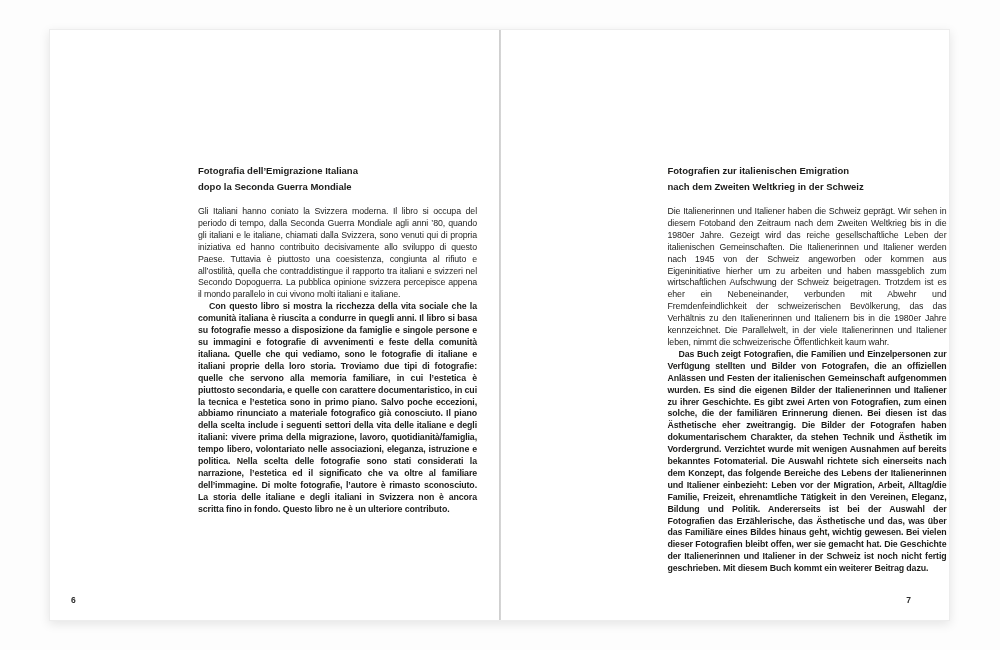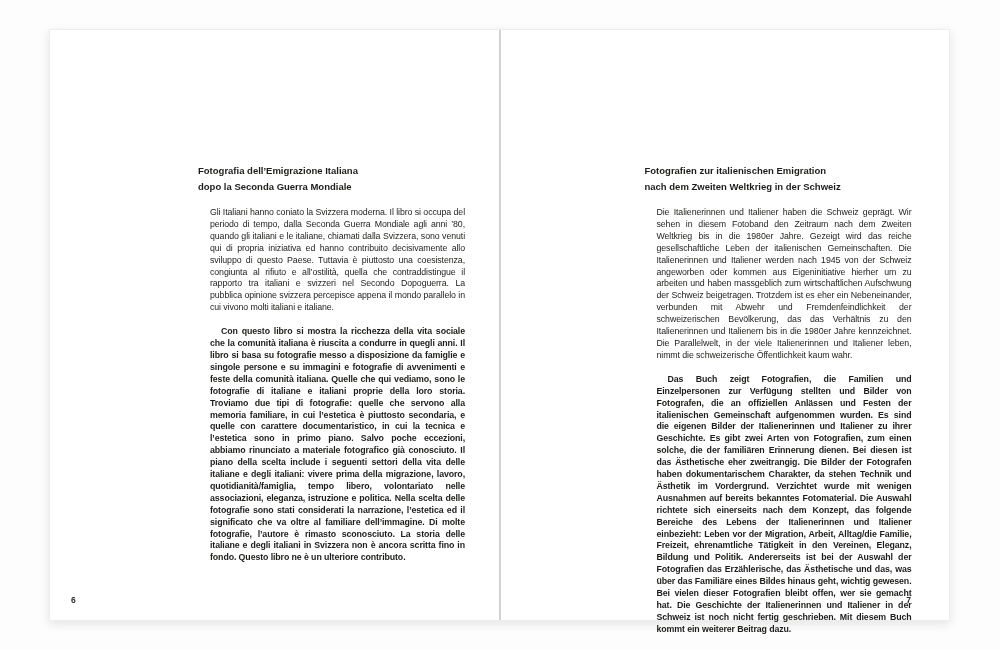--- a/index.html
+++ b/index.html
@@ -48,32 +48,32 @@
     font-weight: 400;
     letter-spacing: 1px;
     color: #8f8f8f;
   }
   .text-col {
     position: absolute;
     top: 133px;
     width: 279px;
   }
   .page.left  .text-col { left: 148px; }
-  .page.right .text-col { left: 145px; }
+  .page.right .text-col { left: 168px; }
 
   .col-heading {
     font-size: 9.5px;
     font-weight: bold;
     line-height: 16px;
     color: #1d1d1b;
     white-space: pre-line;
     margin: 0 0 11px 0;
   }
   .body-text p {
-    margin: 12px;
+    margin: 0;
     font-size: 8.8px;
     line-height: 11.9px;
     letter-spacing: -0.1px;
     text-align: justify;
     color: #1d1d1b;
   }
   .body-text p.indent { text-indent: 11px; font-weight: bold; }
 
   .pagenum {
     position: absolute;

